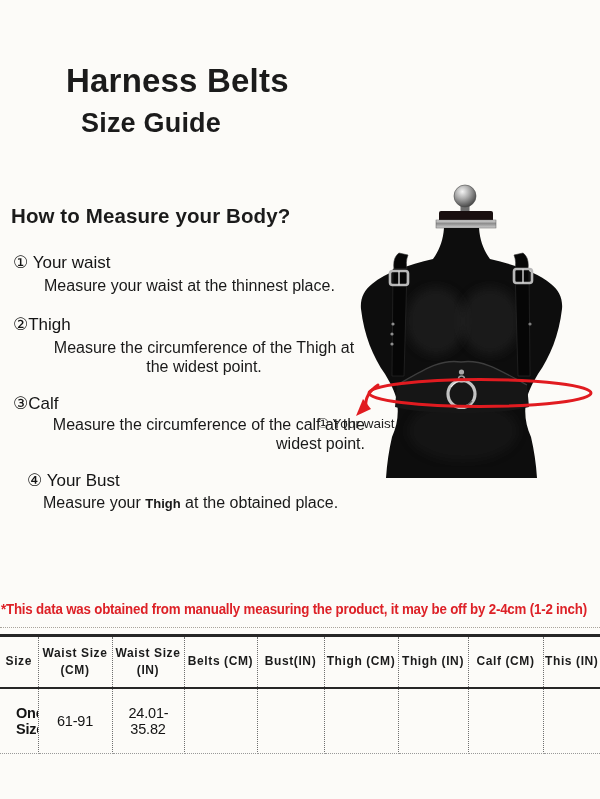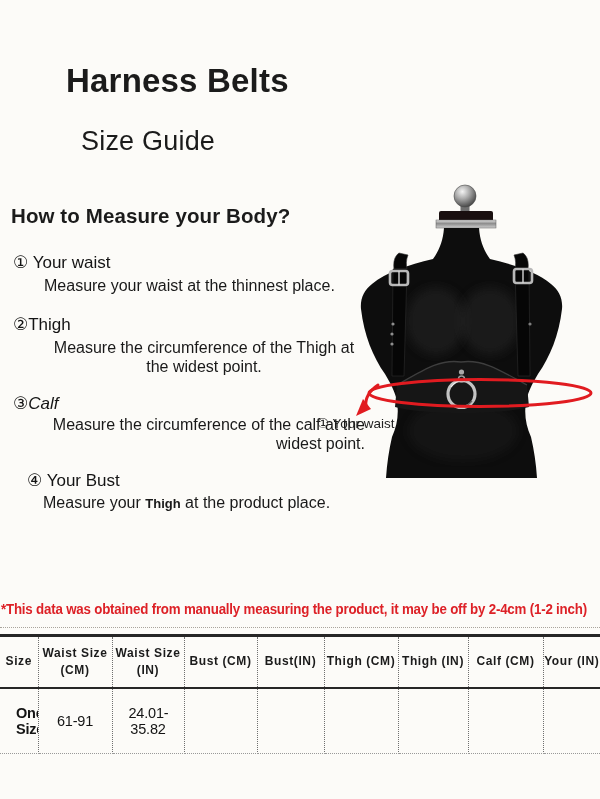--- a/index.html
+++ b/index.html
@@ -7,31 +7,31 @@
     width:600px;height:799px;position:relative;overflow:hidden;
     background:#fcfbf8;
     font-family:"Liberation Sans","DejaVu Sans",sans-serif;
     color:#1b1b1b;
     -webkit-font-smoothing:antialiased;
   }
   .abs{position:absolute;}
 
   
   .title-line1{left:66px;top:62px;font-size:33px;font-weight:700;letter-spacing:.2px;}
-  .title-line2{left:81px;top:108px;font-size:27px;font-weight:400;letter-spacing:.2px;margin-top:18px;}
+  .title-line2{left:81px;top:108px;font-size:27px;font-weight:700;letter-spacing:.2px;}
 
   
   .howto-heading{left:11px;top:204px;font-size:20.5px;font-weight:700;letter-spacing:.1px;}
   .m-item-label{font-size:17px;color:#141414;}
   .m-item-desc{font-size:16px;color:#191919;width:322px;line-height:19px;margin-left:30px;}
   .lbl1{left:13px;top:252px;}
   .dsc1{left:14px;top:276px;}
   .lbl2{left:13px;top:314px;}
   .dsc2{left:13px;top:338px;text-align:center;}
-  .lbl3{left:13px;top:393px;font-style:italic;}
+  .lbl3{left:13px;top:393px;}
   .dsc3{left:13px;top:415px;text-align:right;}
   .lbl4{left:27px;top:470px;}
   .dsc4{left:13px;top:493px;}
   .small-word{font-size:13px;font-weight:600;}
 
   
   .figure-wrap{left:340px;top:173px;width:260px;height:310px;}
   .figure-caption{left:317px;top:415px;font-size:13.5px;color:#222;}
 
   
@@ -76,21 +76,21 @@
 <div class="abs m-item-label lbl1">① Your waist</div>
 <div class="abs m-item-desc dsc1">Measure your waist at the thinnest place.</div>
 
 <div class="abs m-item-label lbl2">②Thigh</div>
 <div class="abs m-item-desc dsc2">Measure the circumference of the Thigh at the widest point.</div>
 
 <div class="abs m-item-label lbl3">③Calf</div>
 <div class="abs m-item-desc dsc3">Measure the circumference of the calf at the widest point.</div>
 
 <div class="abs m-item-label lbl4">④ Your Bust</div>
-<div class="abs m-item-desc dsc4"><span>Measure your </span><span class="small-word">Thigh</span><span> at the product place.</span></div>
+<div class="abs m-item-desc dsc4"><span>Measure your </span><span class="small-word">Thigh</span><span> at the obtained place.</span></div>
 
 <div class="abs figure-wrap">
 <svg width="260" height="310" viewBox="0 0 260 310" xmlns="http://www.w3.org/2000/svg">
   <defs>
     <radialGradient id="ballGrad" cx="38%" cy="30%" r="75%">
       <stop offset="0%" stop-color="#f4f4f4"></stop>
       <stop offset="45%" stop-color="#a8a8a8"></stop>
       <stop offset="100%" stop-color="#3f3f3f"></stop>
     </radialGradient>
     <linearGradient id="bandGrad" x1="0" y1="0" x2="0" y2="1">
@@ -197,36 +197,36 @@
           </th>
         <th>
             <span class="hl">Waist Size</span>
             <span class="hl">(CM)</span>
           </th>
         <th>
             <span class="hl">Waist Size</span>
             <span class="hl">(IN)</span>
           </th>
         <th>
-            <span class="hl">Bust (CM)</span>
+            <span class="hl">Belts (CM)</span>
           </th>
         <th>
             <span class="hl">Bust(IN)</span>
           </th>
         <th>
             <span class="hl">Thigh (CM)</span>
           </th>
         <th>
             <span class="hl">Thigh (IN)</span>
           </th>
         <th>
             <span class="hl">Calf (CM)</span>
           </th>
         <th>
-            <span class="hl">Your (IN)</span>
+            <span class="hl">This (IN)</span>
           </th>
       </tr>
     </thead>
     <tbody>
       <tr>
         <td class="size-cell">One Size</td>
         <td>61-91</td>
         <td>24.01-35.82</td>
         <td></td>
         <td></td>

